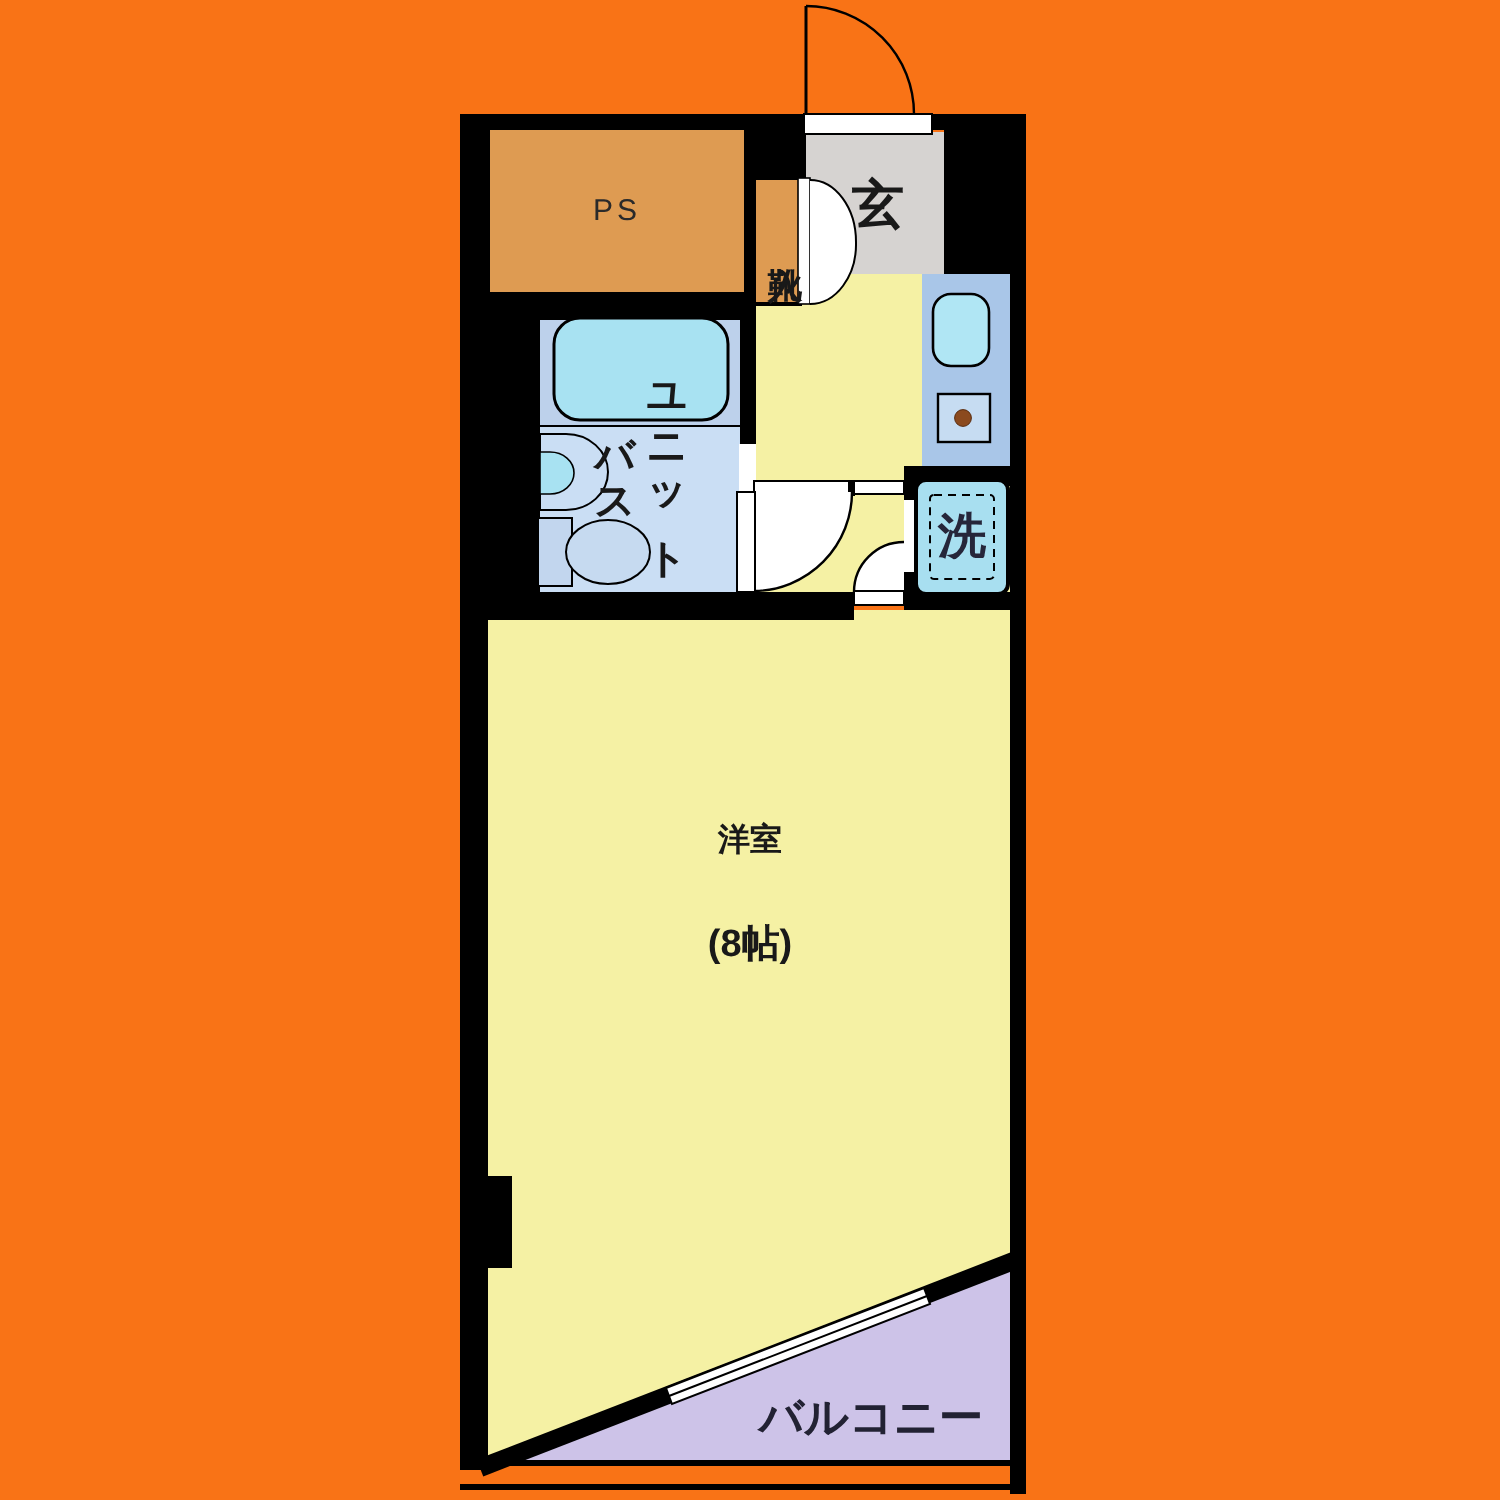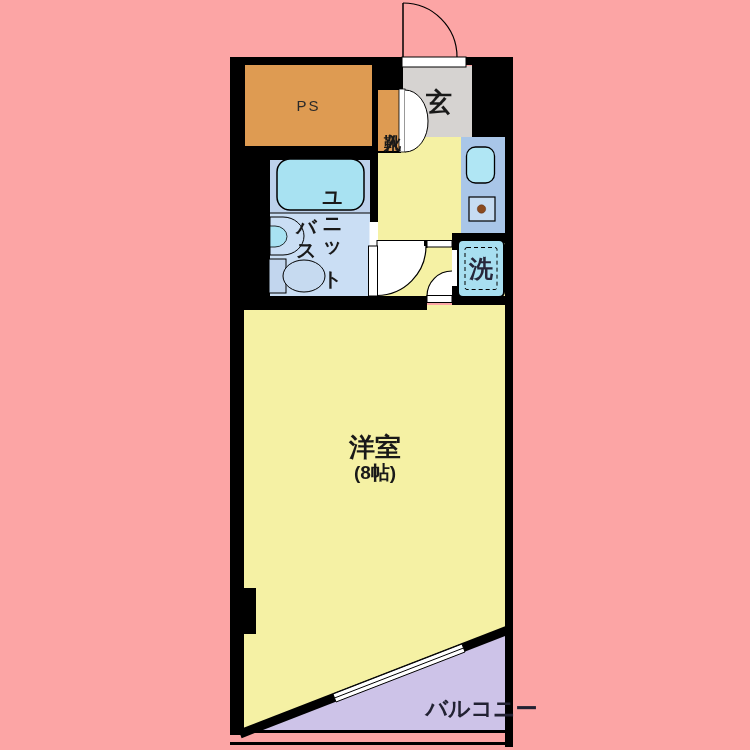--- a/index.html
+++ b/index.html
@@ -1,32 +1,32 @@
 <!DOCTYPE html>
 <html><head>
 <meta charset="utf-8">
 <title>Floor Plan</title>
 <style>
   html,body{margin:0;padding:0;background:#fff;}
-  .canvas{position:relative;width:750px;height:750px;background:#fca5a5;overflow:hidden;
+  .canvas{position:relative;width:750px;height:750px;background:#f97316;overflow:hidden;
           font-family:"Liberation Sans","DejaVu Sans",sans-serif;}
   .canvas svg{position:absolute;left:0;top:0;}
   .label{position:absolute;color:#191919;line-height:1;white-space:nowrap;
          font-family:"Liberation Sans","DejaVu Sans",sans-serif;}
   .label.center{display:flex;align-items:center;justify-content:center;text-align:center;}
   .vtext{writing-mode:vertical-rl;text-orientation:upright;}
   .ps-label{left:244px;top:63px;width:129px;height:84px;font-size:15px;letter-spacing:2px;color:#2a2a2a;}
   .genkan-label{left:420px;top:87px;width:38px;height:30px;font-size:26px;font-weight:600;}
   .shoe-label{left:375px;top:88px;width:26px;height:64px;font-size:17px;font-weight:600;justify-content:center;display:flex;}
   .bath-col-right{left:317px;top:179px;width:26px;height:100px;font-size:20px;font-weight:600;letter-spacing:3px;}
   .bath-col-left{left:291px;top:205px;width:26px;height:52px;font-size:20px;font-weight:600;letter-spacing:3px;}
   .washer-label{left:458px;top:241px;width:46px;height:56px;font-size:24px;font-weight:600;color:#26263a;}
-  .room-label{left:295px;top:432px;width:160px;height:30px;font-size:26px;font-weight:600;}
+  .room-label{left:295px;top:406px;width:160px;height:30px;font-size:16px;font-weight:600;}
   .room-size-label{left:295px;top:458px;width:160px;height:28px;font-size:19px;font-weight:600;}
-  .balcony-label{left:373px;top:696px;width:125px;height:26px;font-size:22px;font-weight:600;color:#222233;margin-left:46px;}
+  .balcony-label{left:373px;top:696px;width:125px;height:26px;font-size:22px;font-weight:600;color:#222233;}
 </style>
 </head>
 <body>
 
 <div class="canvas">
 
   <svg width="750" height="750" viewBox="0 0 750 750">
 
     <g>
       <rect x="377" y="136" width="84" height="161" fill="#F5F1A4"></rect>

